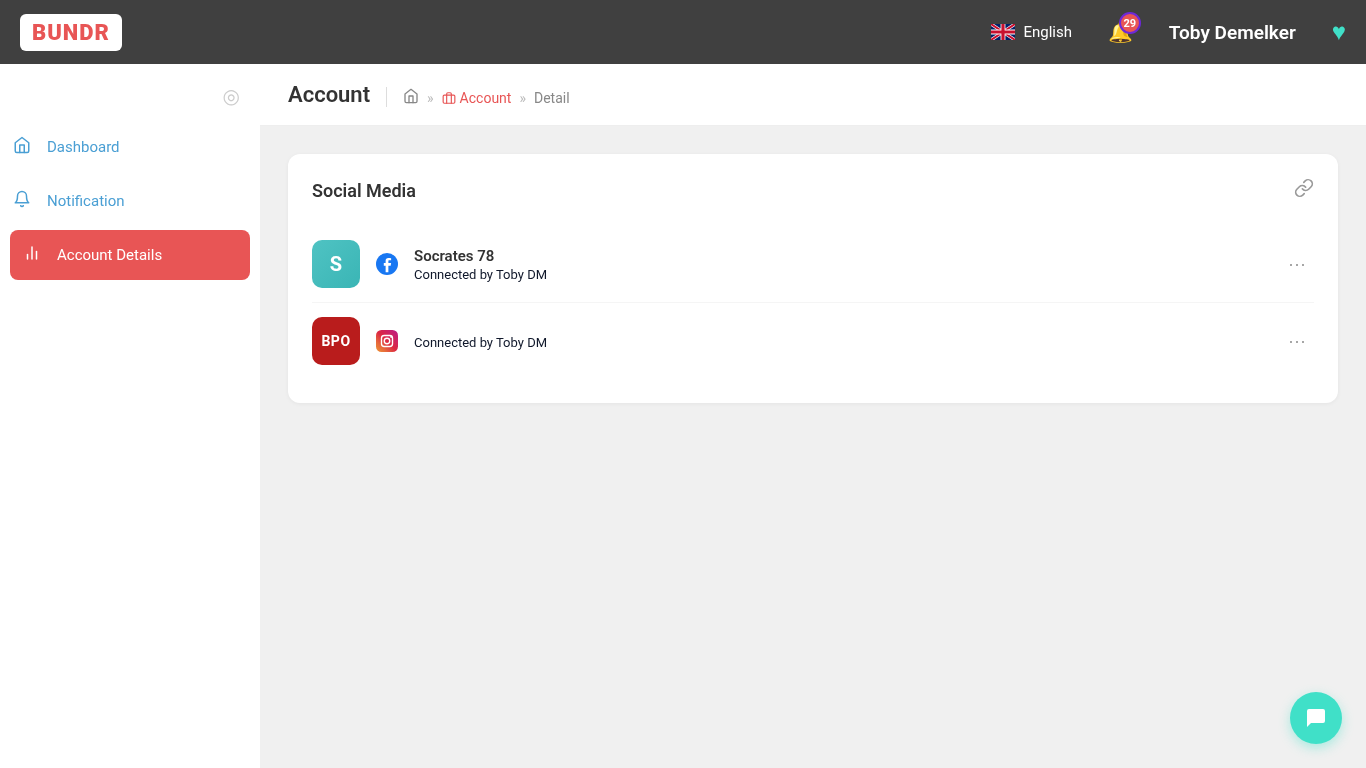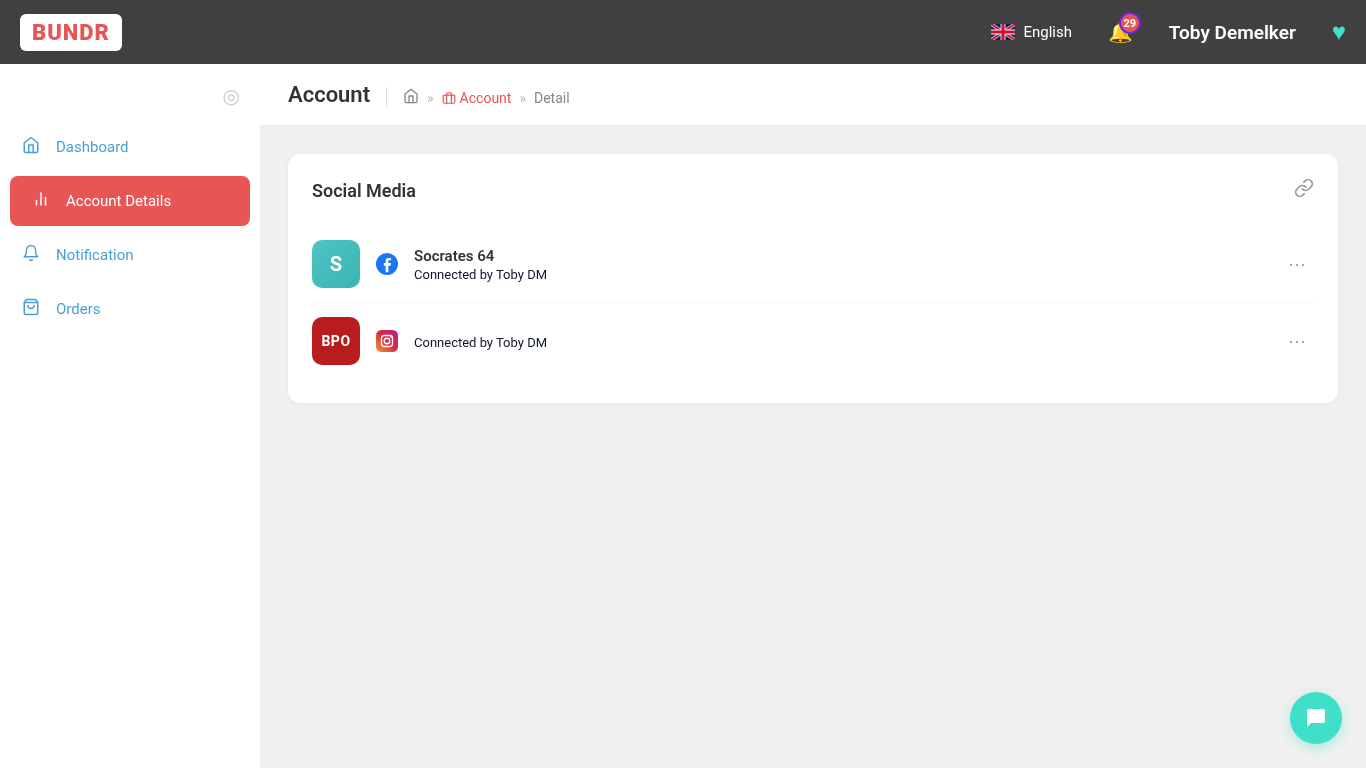--- a/index.html
+++ b/index.html
@@ -92,21 +92,21 @@
       padding: 20px 0;
       flex-shrink: 0;
       display: flex;
       flex-direction: column;
       gap: 4px;
     }
     .sidebar-item {
       display: flex;
       align-items: center;
       gap: 14px;
-      padding: 14px 20px;
+      padding: 14px 11px;
       cursor: pointer;
       border-radius: 0;
       font-size: 15px;
       color: #4a9fd4;
       text-decoration: none;
     }
     .sidebar-item.active {
       background: #e85555;
       color: white;
       border-radius: 8px;
@@ -313,53 +313,43 @@
     </div>
 
     <div class="sidebar-item">
       <span class="sidebar-icon">
         <svg width="18" height="18" viewBox="0 0 24 24" fill="none" stroke="currentColor" stroke-width="2" stroke-linecap="round" stroke-linejoin="round">
           <path d="M3 9l9-7 9 7v11a2 2 0 0 1-2 2H5a2 2 0 0 1-2-2z"></path>
           <polyline points="9 22 9 12 15 12 15 22"></polyline>
         </svg>
       </span>
       <span>Dashboard</span>
+    </div>
+
+    <div class="sidebar-item">
+      <span class="sidebar-icon">
+        <svg width="18" height="18" viewBox="0 0 24 24" fill="none" stroke="currentColor" stroke-width="2" stroke-linecap="round" stroke-linejoin="round">
+          <path d="M18 8A6 6 0 0 0 6 8c0 7-3 9-3 9h18s-3-2-3-9"></path>
+          <path d="M13.73 21a2 2 0 0 1-3.46 0"></path>
+        </svg>
+      </span>
+      <span>Notification</span>
     </div>
 
     <div class="sidebar-item active">
       <span class="sidebar-icon">
         <svg width="18" height="18" viewBox="0 0 24 24" fill="none" stroke="currentColor" stroke-width="2" stroke-linecap="round" stroke-linejoin="round">
           <line x1="18" y1="20" x2="18" y2="10"></line>
           <line x1="12" y1="20" x2="12" y2="4"></line>
           <line x1="6" y1="20" x2="6" y2="14"></line>
         </svg>
       </span>
       <span>Account Details</span>
     </div>
 
-    <div class="sidebar-item">
-      <span class="sidebar-icon">
-        <svg width="18" height="18" viewBox="0 0 24 24" fill="none" stroke="currentColor" stroke-width="2" stroke-linecap="round" stroke-linejoin="round">
-          <path d="M18 8A6 6 0 0 0 6 8c0 7-3 9-3 9h18s-3-2-3-9"></path>
-          <path d="M13.73 21a2 2 0 0 1-3.46 0"></path>
-        </svg>
-      </span>
-      <span>Notification</span>
-    </div>
-
-    <div class="sidebar-item">
-      <span class="sidebar-icon">
-        <svg width="18" height="18" viewBox="0 0 24 24" fill="none" stroke="currentColor" stroke-width="2" stroke-linecap="round" stroke-linejoin="round">
-          <path d="M6 2L3 6v14a2 2 0 0 0 2 2h14a2 2 0 0 0 2-2V6l-3-4z"></path>
-          <line x1="3" y1="6" x2="21" y2="6"></line>
-          <path d="M16 10a4 4 0 0 1-8 0"></path>
-        </svg>
-      </span>
-      <span>Orders</span>
-    </div>
   </nav>
 
   <main class="main">
 
     <div class="page-header">
       <h1 class="page-title">Account</h1>
       <div class="breadcrumb-divider"></div>
       <nav class="breadcrumb">
         <span style="cursor:pointer;">
           <svg width="16" height="16" viewBox="0 0 24 24" fill="none" stroke="#888" stroke-width="2" stroke-linecap="round" stroke-linejoin="round">
@@ -394,21 +384,21 @@
 
         <div class="social-item">
           <div class="account-avatar avatar-socrates">
             <span>S</span>
           </div>
           <svg width="22" height="22" viewBox="0 0 24 24" fill="#1877F2">
             <circle cx="12" cy="12" r="12" fill="#1877F2"></circle>
             <path d="M16.5 8H14.5C13.67 8 13.5 8.33 13.5 9V11H16.5L16 14H13.5V21H10.5V14H8.5V11H10.5V8.5C10.5 6.57 11.57 5.5 13.5 5.5C14.43 5.5 15.5 5.67 16.5 5.83V8Z" fill="white"></path>
           </svg>
           <div class="social-info">
-            <div class="social-name">Socrates 64</div>
+            <div class="social-name">Socrates 78</div>
             <div class="social-sub">Connected by Toby DM</div>
           </div>
           <button class="more-btn">···</button>
         </div>
 
         <div class="social-item">
           <div class="account-avatar avatar-bpo">
             <span>BPO</span>
           </div>
           <svg width="22" height="22" viewBox="0 0 24 24">

